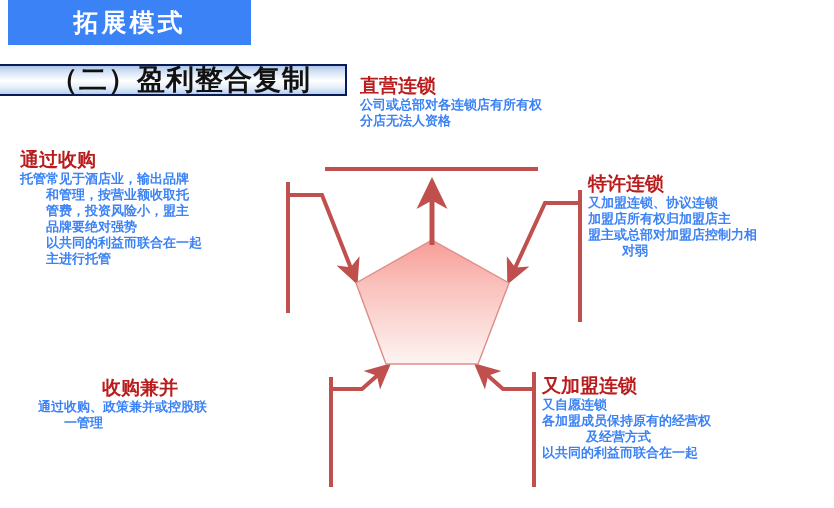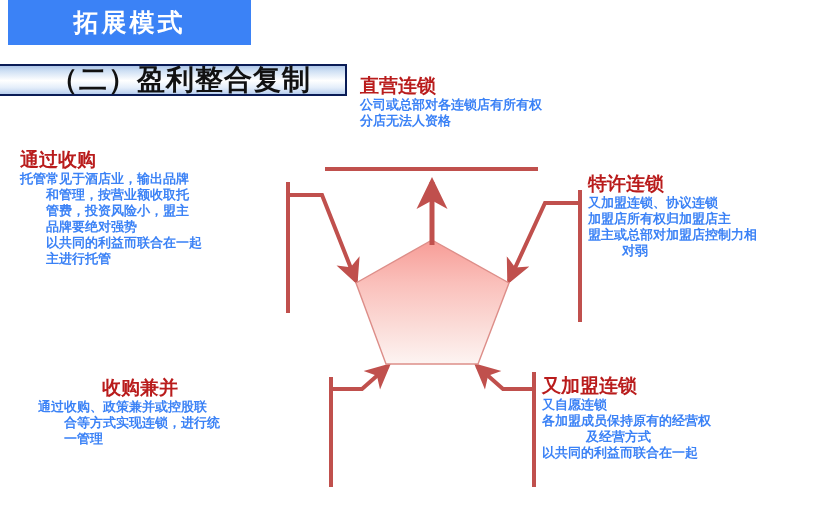--- a/index.html
+++ b/index.html
@@ -177,21 +177,20 @@
   <div class="node-title">特许连锁</div>
   <div class="node-line">又加盟连锁、协议连锁</div>
   <div class="node-line">加盟店所有权归加盟店主</div>
   <div class="node-line">盟主或总部对加盟店控制力相</div>
   <div class="node-line indent2">对弱</div>
 </div>
 
 <div class="node-block" id="node-acquisition">
   <div class="node-title">收购兼并</div>
   <div class="node-line">通过收购、政策兼并或控股联</div>
-  <div class="node-line indent">合等方式实现连锁，进行统</div>
   <div class="node-line indent">一管理</div>
 </div>
 
 <div class="node-block" id="node-voluntary">
   <div class="node-title">又加盟连锁</div>
   <div class="node-line">又自愿连锁</div>
   <div class="node-line">各加盟成员保持原有的经营权</div>
   <div class="node-line indent3">及经营方式</div>
   <div class="node-line">以共同的利益而联合在一起</div>
 </div>

